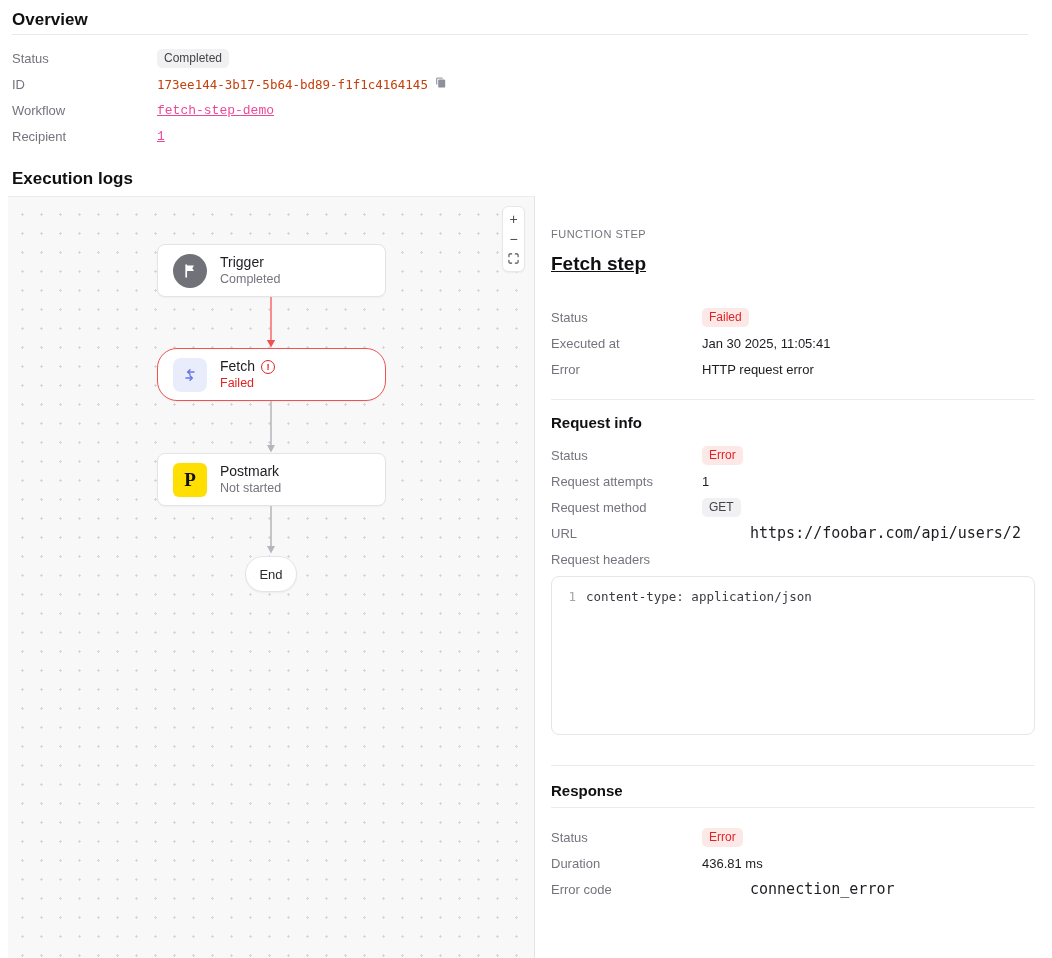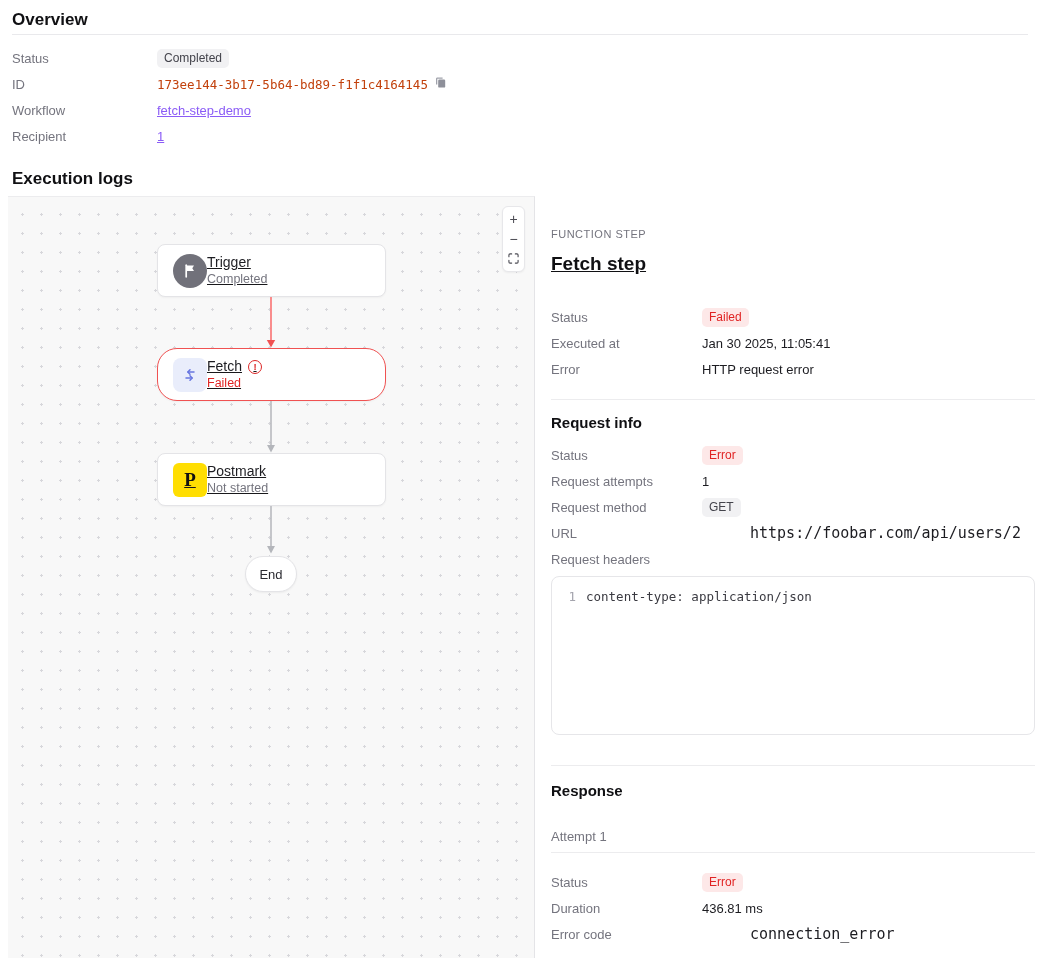--- a/index.html
+++ b/index.html
@@ -13,34 +13,34 @@
   .hdivider { border-bottom:1px solid #e9e9ec; margin-top:4px; }
   .kv-group { margin-top:10px; }
   .kv { display:flex; align-items:center; height:26px; font-size:13px; }
   .kv .k { flex:none; color:#74747e; }
   .page-head .kv .k { width:145px; }
   .kv .v { color:#1c1c21; display:flex; align-items:center; gap:6px; }
   .badge { display:inline-block; font-size:12px; line-height:15px; padding:2px 7px;
     border-radius:5px; font-weight:400; }
   .badge.neutral { background:#f1f1f3; color:#43434b; }
   .badge.error { background:#fde8e8; color:#e02424; font-weight:500; }
-  a.lnk { color:#8b5cf6; text-decoration:underline; }
+  a.lnk { color:#ec4899; text-decoration:underline;font-family:Liberation Mono, monospace; }
   .idtext { font-size:12.5px; color:#c2410c;text-align:right; }
   .copy-btn { display:inline-flex; align-items:center; cursor:pointer; }
 
   .logs-title { margin:19px 0 0 12px; }
 
   
   .canvas { position:absolute; left:8px; top:196px; width:527px; height:762px;
     background-color:#f8f8f8; border-top:1px solid #ececee; border-right:1px solid #e4e4e7;
     background-image:radial-gradient(circle,#d7d7db 1.1px, transparent 1.2px);
     background-size:19px 19px; background-position:5px 8px; }
   .node { position:absolute; left:149px; width:229px; height:53px; background:#fff;
     border:1px solid #e4e4e7; border-radius:8px; display:flex; align-items:center;
-    padding-left:15px; box-shadow:0 1px 2px rgba(0,0,0,.04); cursor:pointer;text-decoration:underline; }
+    padding-left:15px; gap:13px; box-shadow:0 1px 2px rgba(0,0,0,.04); cursor:pointer; }
   .node.failed { border-color:#f05252;border-radius:20px; }
   .node-icon { flex:none; width:34px; height:34px; display:flex; align-items:center; justify-content:center; }
   .icon-circle { background:#71717a; border-radius:50%; }
   .icon-fetch { background:#e9edfb; border-radius:8px; }
   .icon-postmark { background:#ffde02; border-radius:6px;
     font-family:"Liberation Serif", serif; font-weight:700; font-size:19px; color:#111; }
   .node-texts { display:flex; flex-direction:column; gap:1px; }
   .node-title { font-size:14px; font-weight:500; color:#1d1d22; line-height:17px;
     display:flex; align-items:center; gap:6px; }
   .node-sub { font-size:12.5px; color:#74747e; line-height:15px; }
@@ -257,21 +257,20 @@
     <div class="code-line">
       <span class="code-ln mono">1</span>
       <span class="code-src mono">content-type: application/json</span>
     </div>
   </div>
 
   <div class="pdivider d2"></div>
 
   <div class="sub-title resp-title">Response</div>
 
-  <div class="attempt">Attempt 1</div>
 
   <div class="pdivider d3"></div>
 
   <div class="kv-group rows-3">
     <div class="kv">
       <span class="k">Status</span>
       <span class="v">
           <span class="badge error">Error</span>
         </span>
     </div>

